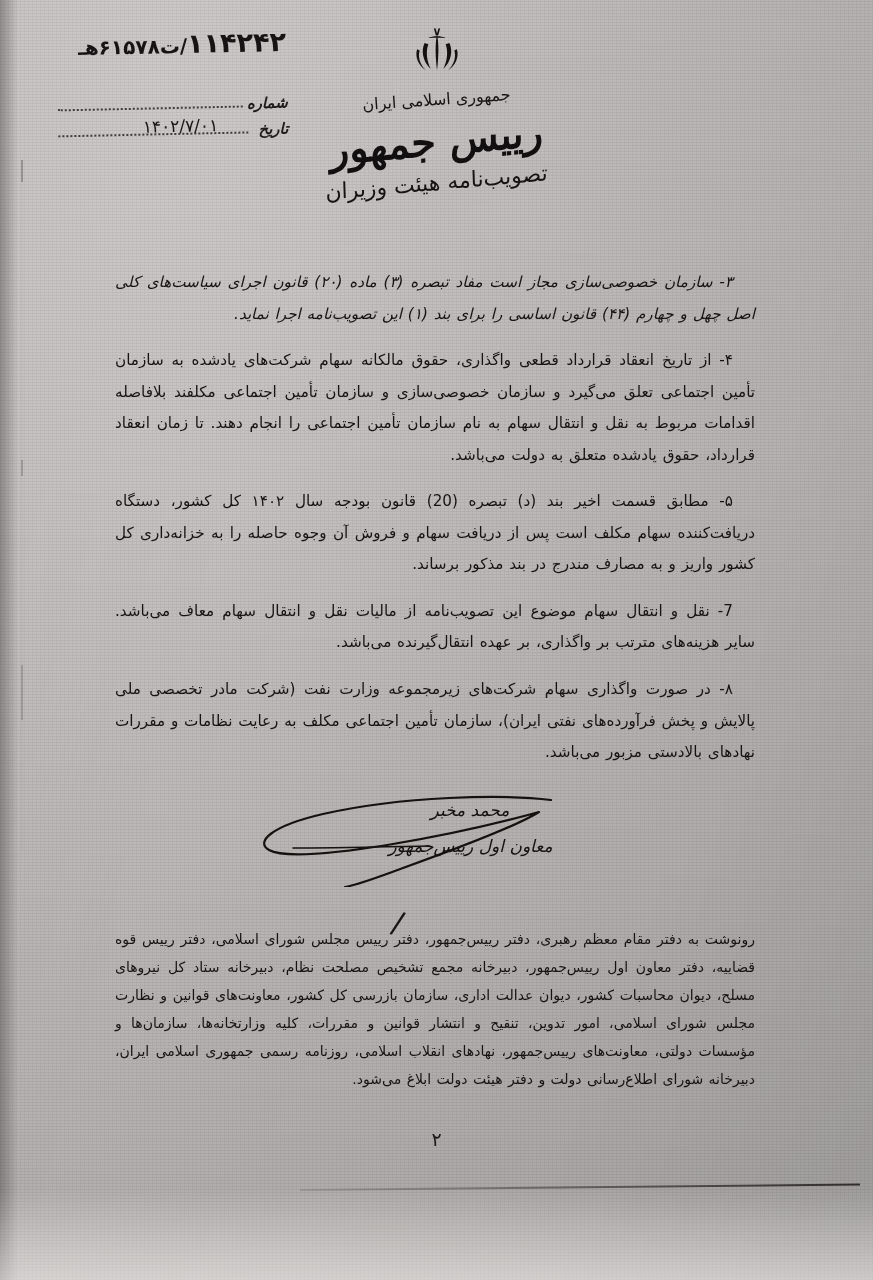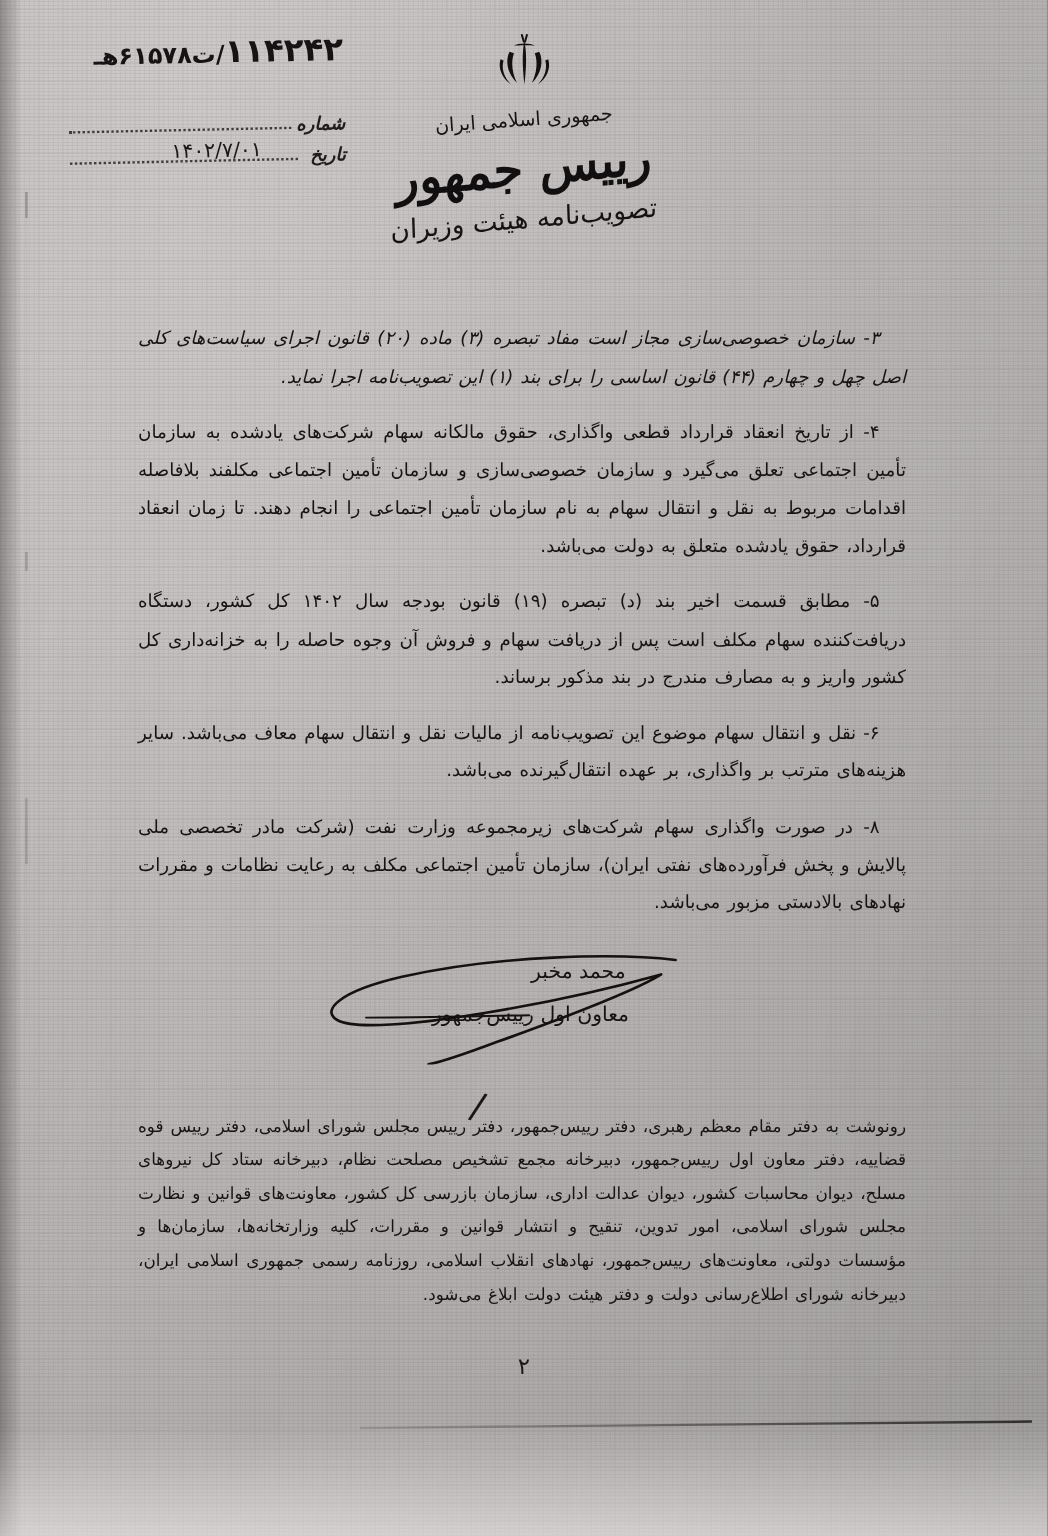--- a/index.html
+++ b/index.html
@@ -123,28 +123,28 @@
     color:#171314;
     margin-bottom:9px;
     text-align:justify;
     text-justify:inter-word;
     word-spacing:1px;
   }
   .clause:first-child{text-indent:22px;font-style:italic;}
   .clause{text-indent:22px;}
 
   
-  .sig-wrap{position:absolute; right:218px; top:800px; width:380px; direction:rtl;}
+  .sig-wrap{position:absolute; right:230px; top:800px; width:380px; direction:rtl;font-style:italic;}
   .sig-scribble{position:absolute; right:60px; top:-8px; width:330px; height:95px; pointer-events:none;}
   .sig-name{
     position:relative; font-size:17px; color:#151112; text-align:center;
     width:230px; margin-right:58px; font-weight:500; letter-spacing:.4px;
   }
   .sig-role{
-    position:relative; font-size:17px; color:#151112; text-align:left;
+    position:relative; font-size:17px; color:#151112; text-align:center;
     width:245px; margin-right:50px; margin-top:16px; letter-spacing:.4px;
   }
 
   
   .dist{
     position:absolute; right:118px; top:925px; width:640px;
     direction:rtl; text-align:justify;
     font-size:14px; line-height:2.0; color:#171314;
     word-spacing:1px;
   }
@@ -202,22 +202,22 @@
       </g>
     </svg>
     <div class="org-line">جمهوری اسلامی ایران</div>
     <div class="title-main">رییس جمهور</div>
     <div class="title-sub">تصویب‌نامه هیئت وزیران</div>
   </div>
 
   <div class="body-wrap">
     <p class="clause">۳- سازمان خصوصی‌سازی مجاز است مفاد تبصره (۳) ماده (۲۰) قانون اجرای سیاست‌های کلی اصل چهل و چهارم (۴۴) قانون اساسی را برای بند (۱) این تصویب‌نامه اجرا نماید.</p>
     <p class="clause">۴- از تاریخ انعقاد قرارداد قطعی واگذاری، حقوق مالکانه سهام شرکت‌های یادشده به سازمان تأمین اجتماعی تعلق می‌گیرد و سازمان خصوصی‌سازی و سازمان تأمین اجتماعی مکلفند بلافاصله اقدامات مربوط به نقل و انتقال سهام به نام سازمان تأمین اجتماعی را انجام دهند. تا زمان انعقاد قرارداد، حقوق یادشده متعلق به دولت می‌باشد.</p>
-    <p class="clause">۵- مطابق قسمت اخیر بند (د) تبصره (۱۹) قانون بودجه سال ۱۴۰۲ کل کشور، دستگاه دریافت‌کننده سهام مکلف است پس از دریافت سهام و فروش آن وجوه حاصله را به خزانه‌داری کل کشور واریز و به مصارف مندرج در بند مذکور برساند.</p>
-    <p class="clause">۶- نقل و انتقال سهام موضوع این تصویب‌نامه از مالیات نقل و انتقال سهام معاف می‌باشد. سایر هزینه‌های مترتب بر واگذاری، بر عهده انتقال‌گیرنده می‌باشد.</p>
+    <p class="clause">۵- مطابق قسمت اخیر بند (د) تبصره (20) قانون بودجه سال ۱۴۰۲ کل کشور، دستگاه دریافت‌کننده سهام مکلف است پس از دریافت سهام و فروش آن وجوه حاصله را به خزانه‌داری کل کشور واریز و به مصارف مندرج در بند مذکور برساند.</p>
+    <p class="clause">7- نقل و انتقال سهام موضوع این تصویب‌نامه از مالیات نقل و انتقال سهام معاف می‌باشد. سایر هزینه‌های مترتب بر واگذاری، بر عهده انتقال‌گیرنده می‌باشد.</p>
     <p class="clause">۸- در صورت واگذاری سهام شرکت‌های زیرمجموعه وزارت نفت (شرکت مادر تخصصی ملی پالایش و پخش فرآورده‌های نفتی ایران)، سازمان تأمین اجتماعی مکلف به رعایت نظامات و مقررات نهادهای بالادستی مزبور می‌باشد.</p>
   </div>
 
   <div class="sig-wrap">
     <svg class="sig-scribble" viewBox="0 0 330 95" aria-hidden="true">
       <g fill="none" stroke="#15110f" stroke-linecap="round" stroke-linejoin="round">
         <path d="M298 8 C250 2 150 4 70 22 C18 34 2 50 16 58 C30 66 80 62 140 52 C200 42 250 30 286 20
                  C264 34 200 58 150 76 C118 88 98 94 92 95" stroke-width="2.2"></path>
         <path d="M40 56 C70 56 120 55 176 54" stroke-width="1.6"></path>
       </g>

